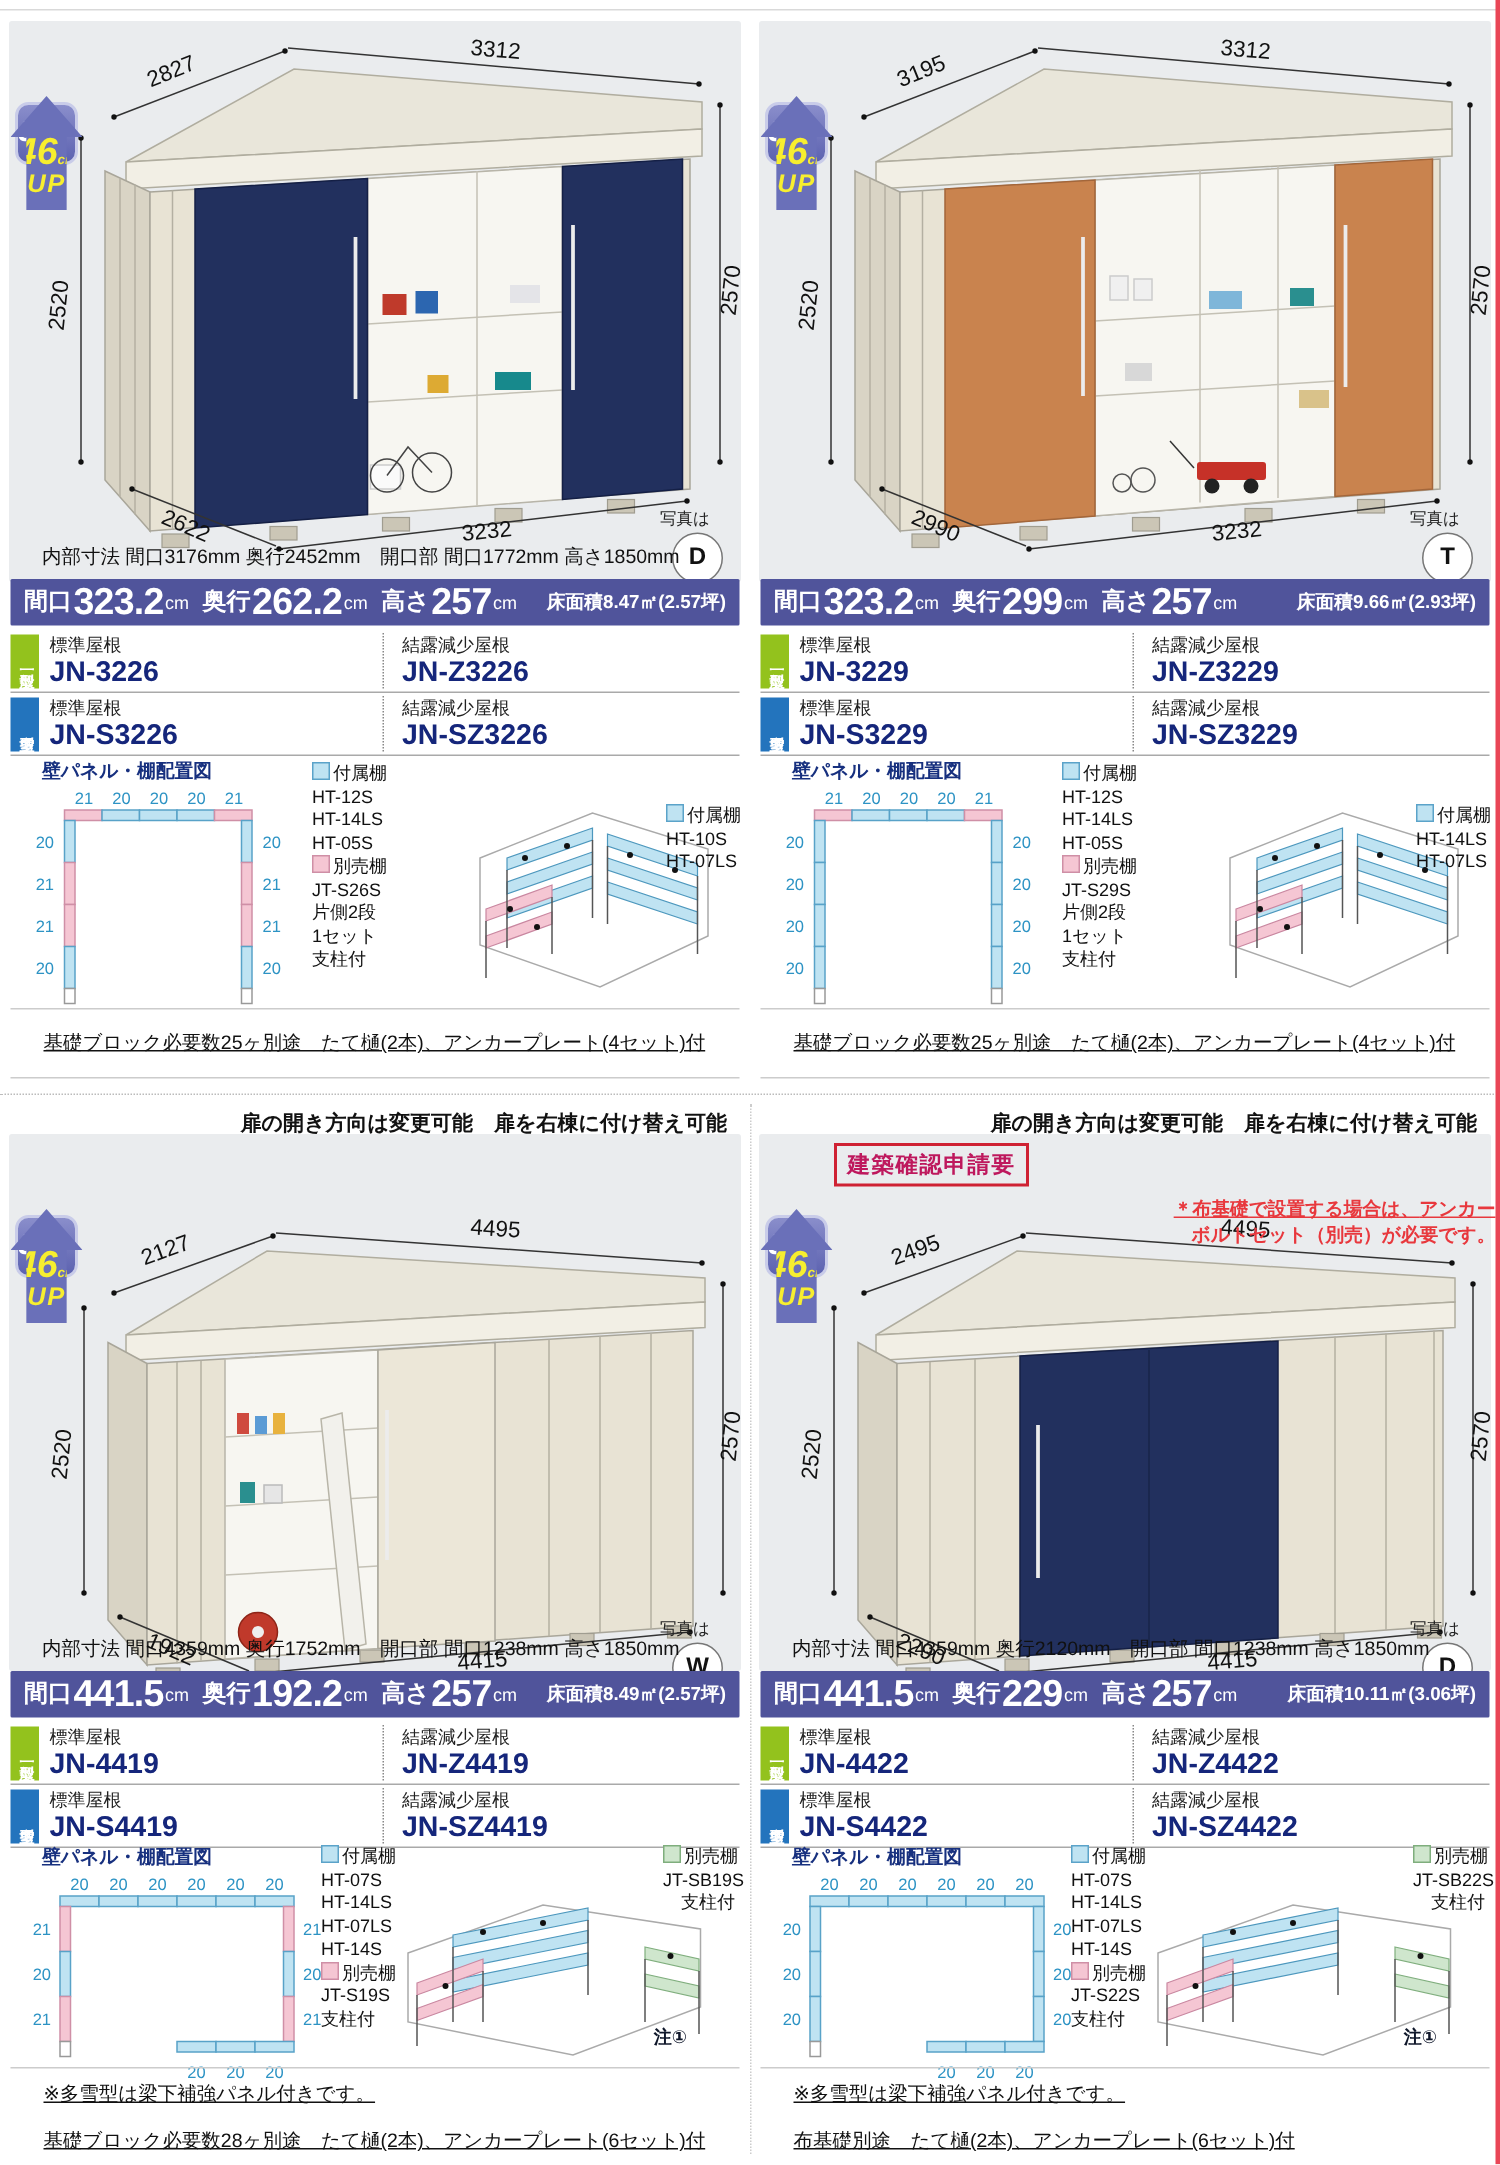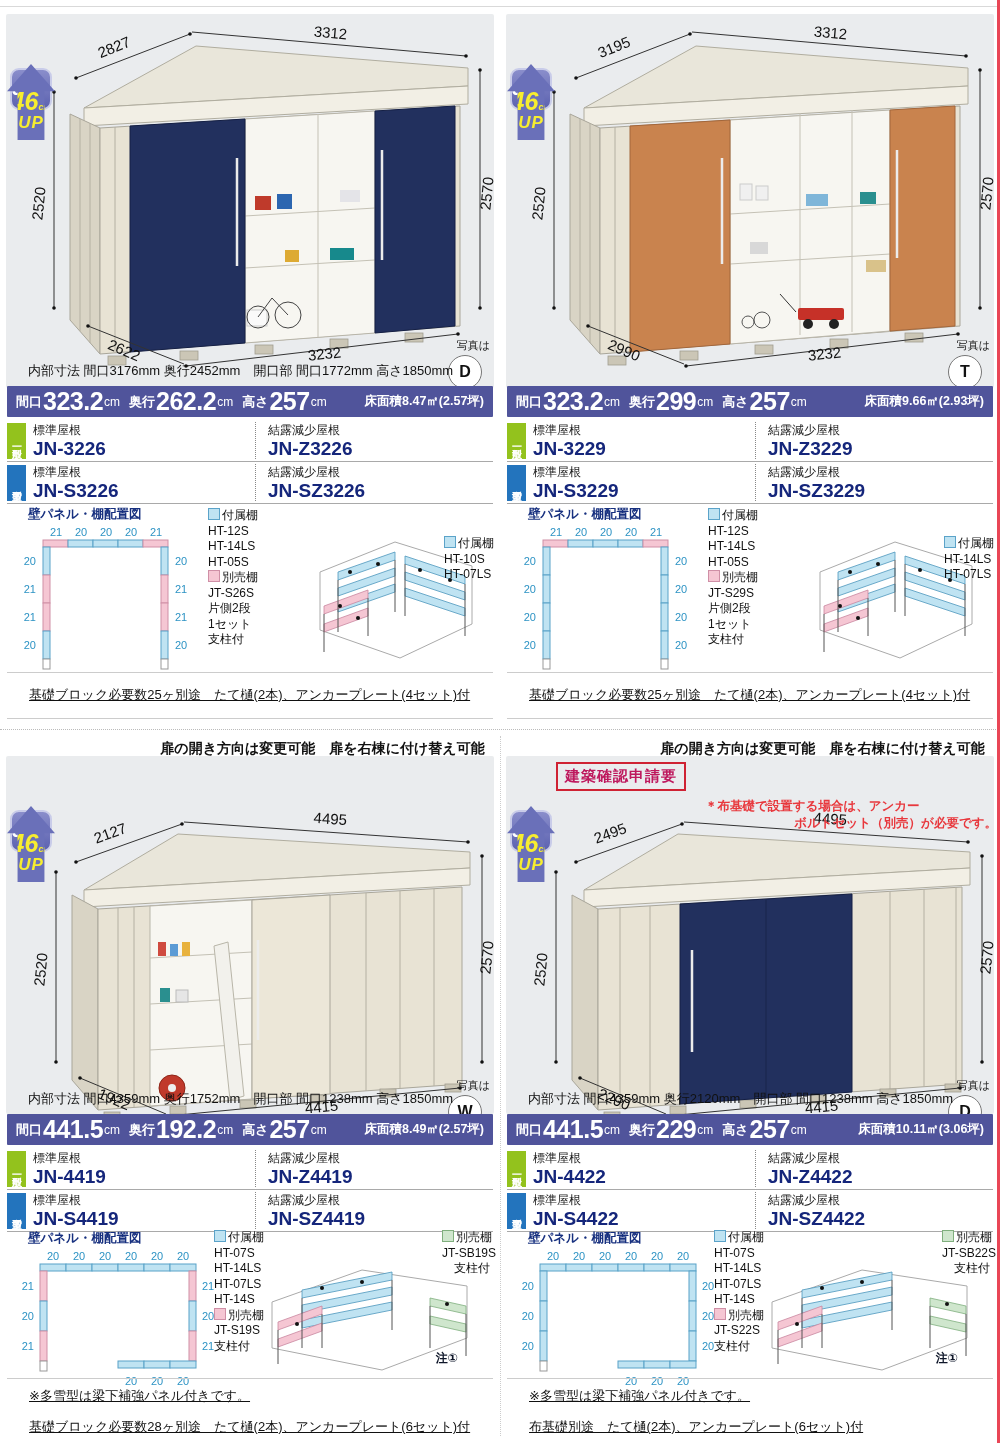--- a/index.html
+++ b/index.html
@@ -19,28 +19,28 @@
   .uparrow{position:absolute;left:7px;width:48px;height:76px;z-index:3;
     background:#6а70b9;background:#6a70b9;
     clip-path:polygon(50% 0,100% 36%,78% 36%,78% 100%,22% 100%,22% 36%,0 36%);}
   .uparrow .txt{position:absolute;top:25px;left:0;right:0;text-align:center;color:#f7ee2f;
     font-weight:bold;font-style:italic;line-height:1.0;}
   .uparrow .n{font-size:25px;}
   .uparrow .u{font-size:9px;}
   .uparrow .w{font-size:17px;display:block;letter-spacing:1px;}
   .shed{position:absolute;left:0;z-index:2;}
   .dim{font-size:15px;fill:#111;}
-  .photois{position:absolute;right:10px;width:50px;text-align:right;z-index:3;}
+  .photois{position:absolute;right:10px;width:50px;text-align:left;z-index:3;}
   .photois .lbl{font-size:11px;color:#222;margin-bottom:2px;}
   .photois .circ{width:32px;height:32px;margin:0 auto;border:1.5px solid #777;border-radius:50%;
     background:#fff;font-size:16px;font-weight:bold;display:flex;align-items:center;justify-content:center;}
   .inner{position:absolute;left:28px;font-size:13px;color:#111;white-space:nowrap;z-index:3;}
   .specbar{position:absolute;left:7px;right:7px;height:31px;background:#50549b;color:#fff;
     display:flex;align-items:center;padding:0 9px;box-sizing:border-box;z-index:3;border-radius:1px;}
-  .specbar .sl{font-size:13px;font-weight:bold;}
+  .specbar .sl{font-size:16px;font-weight:bold;}
   .specbar .sv{font-size:25px;font-weight:bold;letter-spacing:-0.5px;margin:0 1px 0 1px;}
   .specbar .su{font-size:12px;margin-right:9px;}
   .specbar .fl{font-size:12.5px;margin-left:auto;font-weight:bold;}
   .mtable{position:absolute;left:7px;right:7px;z-index:3;}
   .mrow{display:flex;align-items:center;border-bottom:1px solid #a9a9a9;height:41px;}
   .tbadge{width:19px;height:36px;margin-right:7px;color:#fff;font-size:10px;font-weight:bold;
     writing-mode:vertical-rl;text-orientation:upright;display:flex;align-items:center;justify-content:center;line-height:1;}
   .tbadge.g{background:#93c21d;}
   .tbadge.s{background:#2374bd;}
   .mcol{width:222px;}
@@ -63,21 +63,21 @@
   .fnote{position:absolute;left:7px;right:7px;font-size:13px;color:#111;z-index:3;text-decoration:underline;}
   .fnote.single{border-top:1px solid #ccc;border-bottom:1px solid #ccc;padding:13px 22px 14px 22px;}
   .fnote.dual{border-top:1px solid #ccc;border-bottom:1px solid #ccc;padding:8px 22px 8px 22px;}
   .fnote .l2{margin-top:13px;}
   .doornote{position:absolute;top:18px;left:150px;width:345px;text-align:center;
     font-size:14px;font-weight:bold;color:#111;z-index:4;white-space:nowrap;}
   .approval{position:absolute;left:56px;top:40px;border:2px solid #cf2233;color:#be185d;
     font-size:15px;font-weight:bold;padding:3px 7px;letter-spacing:1px;z-index:4;white-space:nowrap;}
   .rednote{position:absolute;left:205px;top:76px;width:292px;color:#e8383d;
     font-size:12.5px;font-weight:bold;z-index:4;}
-  .rednote .r1{display:flex;justify-content:flex-start;}
+  .rednote .r1{display:flex;justify-content:flex-end;text-decoration:underline;}
   .rednote .r2{text-align:right;}
   .roof-top{fill:#e9e6da;stroke:#b0ad9f;stroke-width:1;}
   .roof-fas{fill:#f2efe5;stroke:#b0ad9f;stroke-width:1;}
   .side-f{fill:#d9d4c5;stroke:#a9a69a;stroke-width:1;}
   .front-f{fill:#e8e3d4;stroke:#a9a69a;stroke-width:1;}
   .navy{fill:#22305e;stroke:#141f45;stroke-width:1;}
   .orange{fill:#c9834e;stroke:#a3663a;stroke-width:1;}
   .cream-door{fill:#ece7d8;stroke:#a9a69a;stroke-width:1;}
   .open{fill:#f7f6f1;stroke:#b8b5a9;stroke-width:1;}
   .seam{stroke:#b4b0a2;stroke-width:1;}

